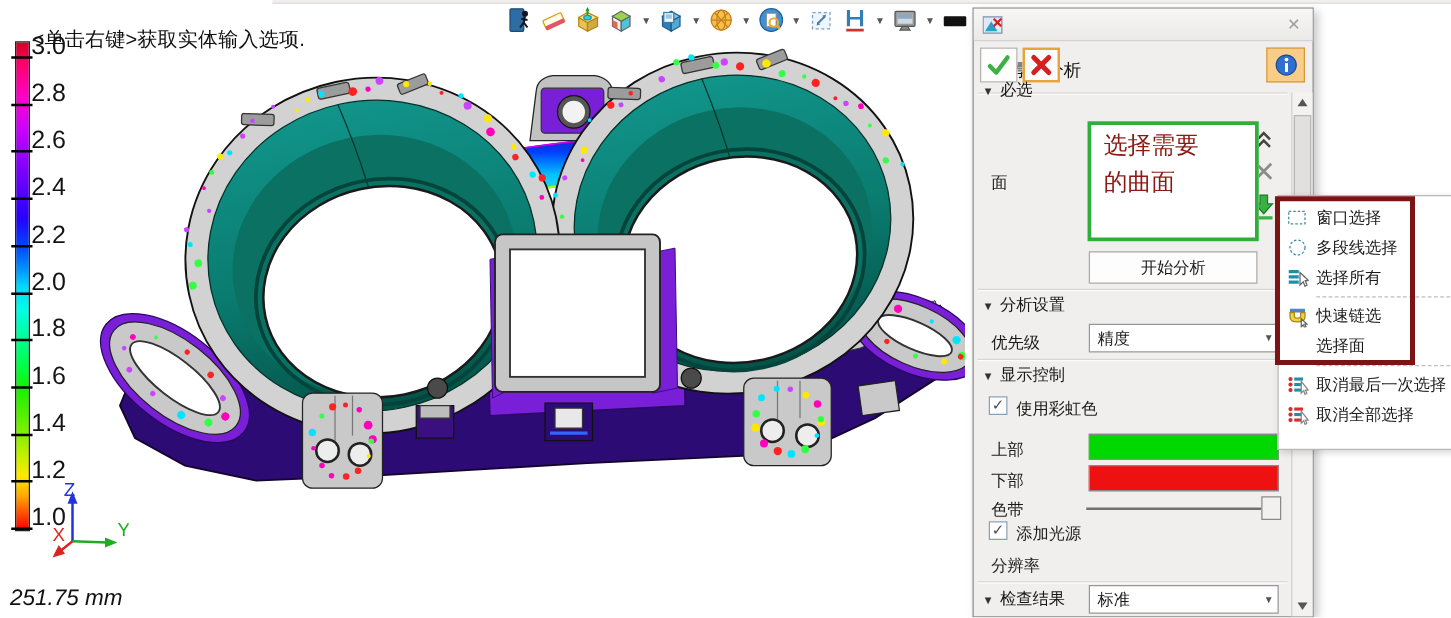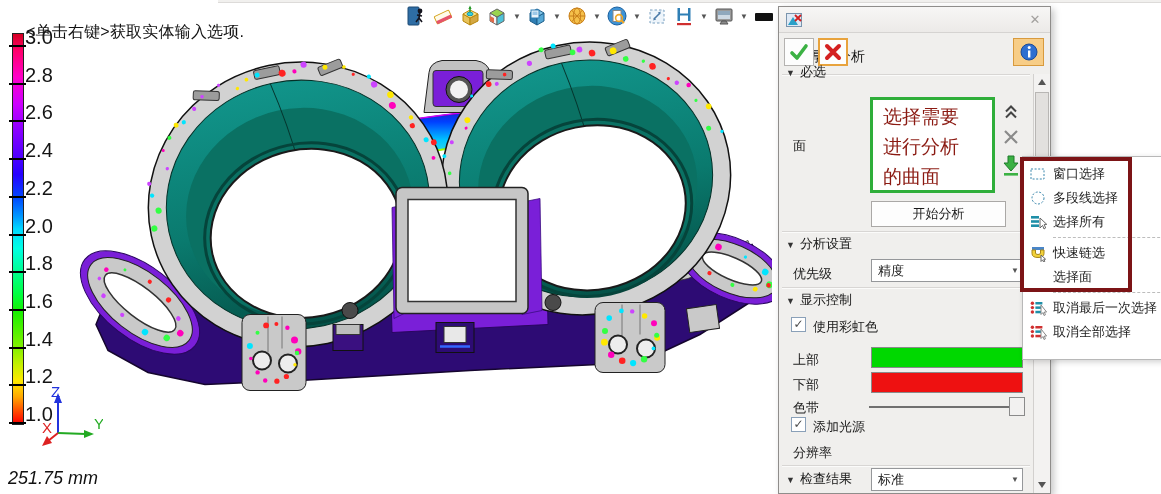--- a/index.html
+++ b/index.html
@@ -57,21 +57,21 @@
       font-size:13px;text-align:center;line-height:24px;}
   .slider-track{position:absolute;left:90px;top:399px;width:142px;height:2px;background:#707070;}
   .slider-handle{position:absolute;left:230px;top:390px;width:16px;height:19px;background:#f2f1f0;border:1px solid #8a8a8a;}
   .scrollv{position:absolute;right:0;top:67px;bottom:0;width:17px;background:#f3f2f1;border-left:1px solid #d2d0ce;}
   .scr-btn{position:absolute;left:0;width:16px;height:16px;display:flex;align-items:center;justify-content:center;}
   .scr-thumb{position:absolute;left:1px;top:18px;width:14px;height:66px;background:#e2e0de;border:1px solid #b8b6b4;}
   .tri-up{width:0;height:0;border-left:4px solid transparent;border-right:4px solid transparent;border-bottom:6px solid #555;}
   .tri-dn{width:0;height:0;border-left:4px solid transparent;border-right:4px solid transparent;border-top:6px solid #555;}
 
   
-  .face-note{position:absolute;left:870px;top:97px;width:125px;height:96px;background:#fff;border:3px solid #2fae3a;
+  .face-note{position:absolute;left:870px;top:97px;width:137px;height:96px;background:#fff;border:3px solid #2fae3a;
       z-index:7;padding:2px 0 0 10px;font-size:19px;line-height:30px;color:#8b1a12;}
 
   
   .sel-icons{position:absolute;z-index:6;}
 
   
   .menu{position:absolute;left:1022px;top:156px;width:158px;height:204px;background:#fff;border:1px solid #b8b8b8;
       box-shadow:2px 2px 6px rgba(0,0,0,.18);z-index:8;padding-top:5px;}
   .menu-item{display:flex;align-items:center;height:24px;cursor:default;}
   .menu-ic{width:30px;display:flex;align-items:center;justify-content:center;flex:0 0 30px;}
@@ -548,21 +548,20 @@
         </div>
       <div class="scr-thumb"></div>
       <div class="scr-btn" style="bottom:0;">
           <span class="tri-dn"></span>
         </div>
     </div>
   </div>
 
   <div class="face-note">
     <div>选择需要</div>
-    <div>进行分析</div>
     <div>的曲面</div>
   </div>
 
   <div class="menu">
     <div class="menu-item">
       <span class="menu-ic">
           <svg width="18" height="18">
             <rect x="2" y="4" width="13" height="10" fill="none" stroke="#3a87ad" stroke-dasharray="2,1.6"></rect>
           </svg>
         </span>

